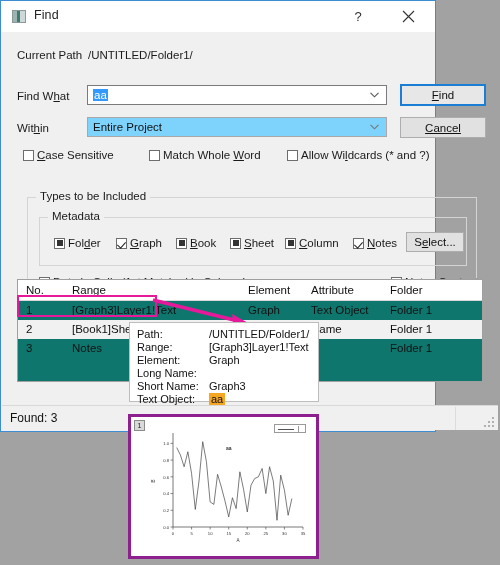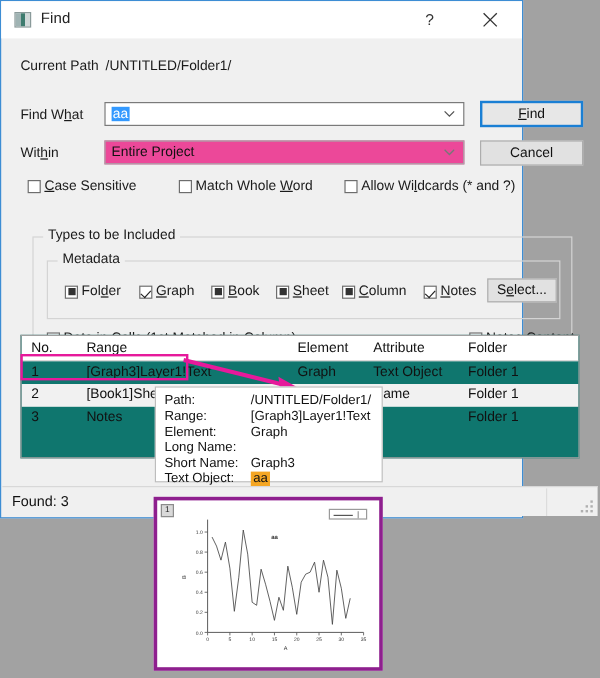--- a/index.html
+++ b/index.html
@@ -50,21 +50,21 @@
   .form { position: absolute; left: 0; top: 31px; width: 498px; height: 370px; }
 
   .lbl { position: absolute; font-size: 11.5px; color: #1a1a1a; white-space: nowrap; }
   .lbl u { text-decoration: underline; }
 
   .combo {
     position: absolute; box-sizing: border-box;
     border: 1px solid #7a7a7a; background: #fff;
     font-size: 11.5px; color: #111;
   }
-  .combo.gray { background: #ec4899; border-color: #a8a8a8; }
+  .combo.gray { background: #7dd3fc; border-color: #a8a8a8; }
   .combo .cval { position: absolute; left: 5px; top: 3px; }
   .combo .cval.sel { background: #3399ff; color: #fff; padding: 0 1px; }
   .combo .arrow {
     position: absolute; right: 3px; top: 0; bottom: 0; width: 17px;
     display: flex; align-items: center; justify-content: center;
   }
   .combo .arrow svg { display:block; }
 
   .btn {
     position: absolute; box-sizing: border-box;
@@ -213,21 +213,21 @@
 
       <div class="lbl" style="left:16px; top:90px;">Wit<u>h</u>in</div>
       <div class="combo gray" style="left:86px; top:85px; width:300px; height:20px;">
         <span class="cval">Entire Project</span>
         <span class="arrow">
           <svg width="9" height="6" viewBox="0 0 9 6">
               <path d="M0.5 0.8 L4.5 4.8 L8.5 0.8" stroke="#777" stroke-width="1.1" fill="none"></path>
             </svg>
         </span>
       </div>
-      <div class="btn" style="left:399px; top:85px; width:86px; height:21px;">Cancel</div>
+      <div class="btn" style="left:399px; top:85px; width:86px; height:21px;text-decoration:underline;">Cancel</div>
 
       <div class="cb" style="left:22px; top:117px;">
         <span class="box"></span>
         <span><u>C</u>ase Sensitive</span>
       </div>
       <div class="cb" style="left:148px; top:117px;">
         <span class="box"></span>
         <span>Match Whole <u>W</u>ord</span>
       </div>
       <div class="cb" style="left:286px; top:117px;">

